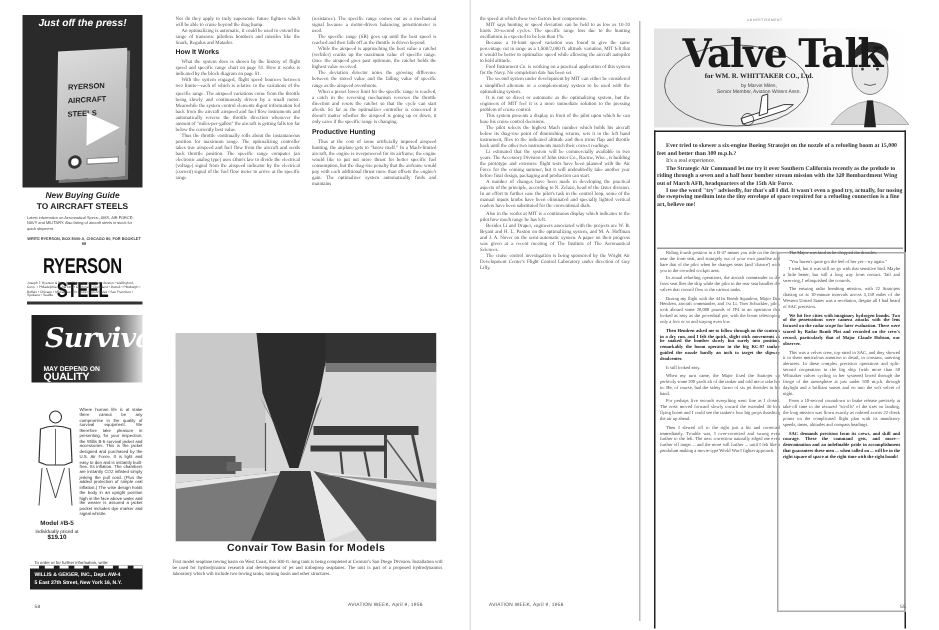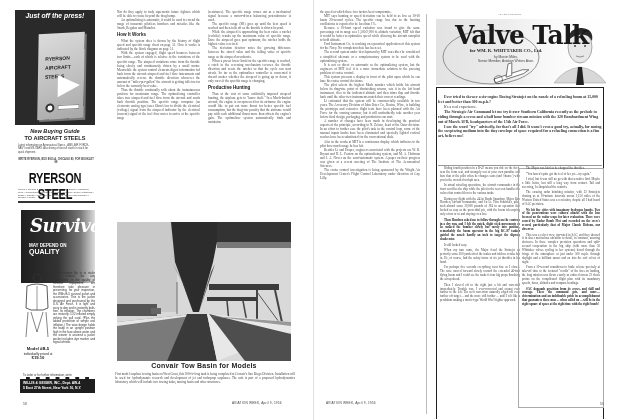--- a/index.html
+++ b/index.html
@@ -19,21 +19,21 @@
   .book .t { position: absolute; left: 7px; font-family: "Liberation Sans", sans-serif; font-weight: bold; font-size: 5px; color: #222; }
   .book .tri { position: absolute; left: 20px; top: 42px; width: 0; height: 0; border-top: 11px solid transparent; border-bottom: 11px solid transparent; border-left: 22px solid #fff; }
   .book .seal { position: absolute; left: 8px; top: 70px; width: 9px; height: 9px; border-radius: 50%; border: 2px solid #333; background: #fff; }
   .book .band { position: absolute; left: 20px; top: 72px; width: 22px; height: 5px; background: #fff; border: 1px solid #888; }
 
   .guide-h { position: absolute; left: 15px; width: 80px; text-align: center; font-family: "Liberation Sans", sans-serif; font-weight: bold; color: #222; }
   .small-txt { position: absolute; left: 18px; width: 76px; font-family: "Liberation Sans", sans-serif; font-size: 2.6px; line-height: 3.3px; color: #444; }
   .ryerson-logo { position: absolute; left: 15px; top: 174px; width: 80px; text-align: center; font-family: "Liberation Sans", sans-serif; font-weight: bold; font-size: 11px; letter-spacing: -0.2px; color: #111; transform: scaleY(1.3); }
 
   .ad-survival { position: absolute; left: 15px; top: 202px; width: 80px; height: 185px; }
-  .surv-top { position: absolute; left: 6px; top: 8px; width: 74px; height: 73px; background: linear-gradient(90deg, #1f1f1f 0%, #333 50%, #777 80%, #ddd 100%); }
+  .surv-top { position: absolute; left: 6px; top: 8px; width: 74px; height: 45px; background: linear-gradient(90deg, #1f1f1f 0%, #333 50%, #777 80%, #ddd 100%); }
   .surv-word { position: absolute; left: 9px; top: 5px; font-family: "DejaVu Serif", serif; font-style: italic; font-weight: bold; font-size: 18px; color: #fff; letter-spacing: -0.5px; }
   .surv-sub { position: absolute; left: 8px; top: 33px; color: #fff; font-family: "Liberation Sans", sans-serif; font-weight: bold; font-size: 4.5px; line-height: 6px; }
   .vest { position: absolute; left: 8px; top: 70px; width: 28px; height: 72px; }
   .model-txt { position: absolute; left: 8px; top: 145px; width: 30px; text-align: center; font-family: "Liberation Sans", sans-serif; font-size: 3.2px; line-height: 4.6px; color: #222; }
   .model-txt .b { font-weight: bold; font-size: 4.2px; }
   .surv-body { position: absolute; left: 38px; top: 70px; width: 42px; font-family: "Liberation Sans", sans-serif; font-size: 2.9px; line-height: 3.45px; color: #333; text-align: justify; }
   .surv-order { position: absolute; left: 8px; top: 171px; width: 76px; font-size: 2.8px; font-family: "Liberation Sans", sans-serif; color: #333; }
   .surv-bar { position: absolute; left: 20px; top: 377px; width: 75px; height: 16px; background: #1e1e1e; color: #fff; font-family: "Liberation Sans", sans-serif; font-weight: bold; font-size: 3.4px; line-height: 5px; padding: 2px 3px; border-top: 2px dashed #fff; }
 
   .folio { position: absolute; font-family: "Liberation Sans", sans-serif; font-size: 3.2px; color: #444; letter-spacing: 0.2px; }

